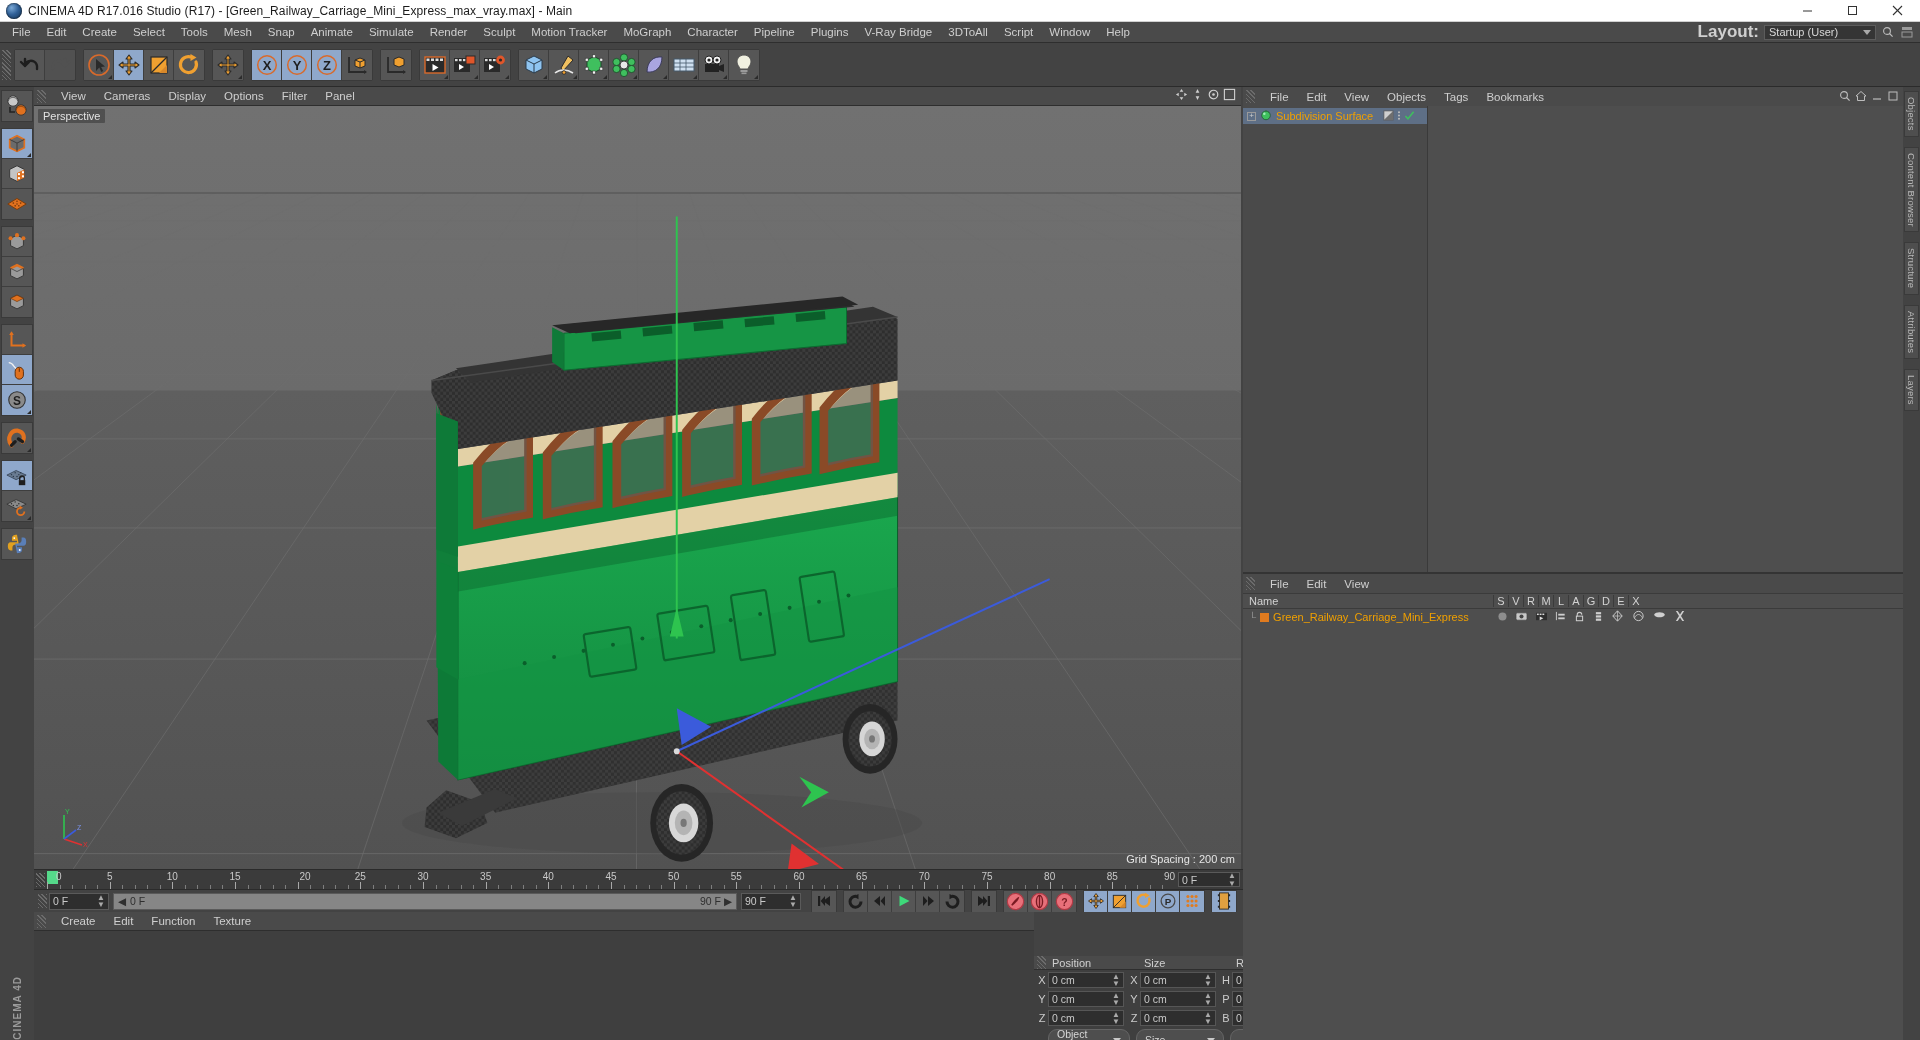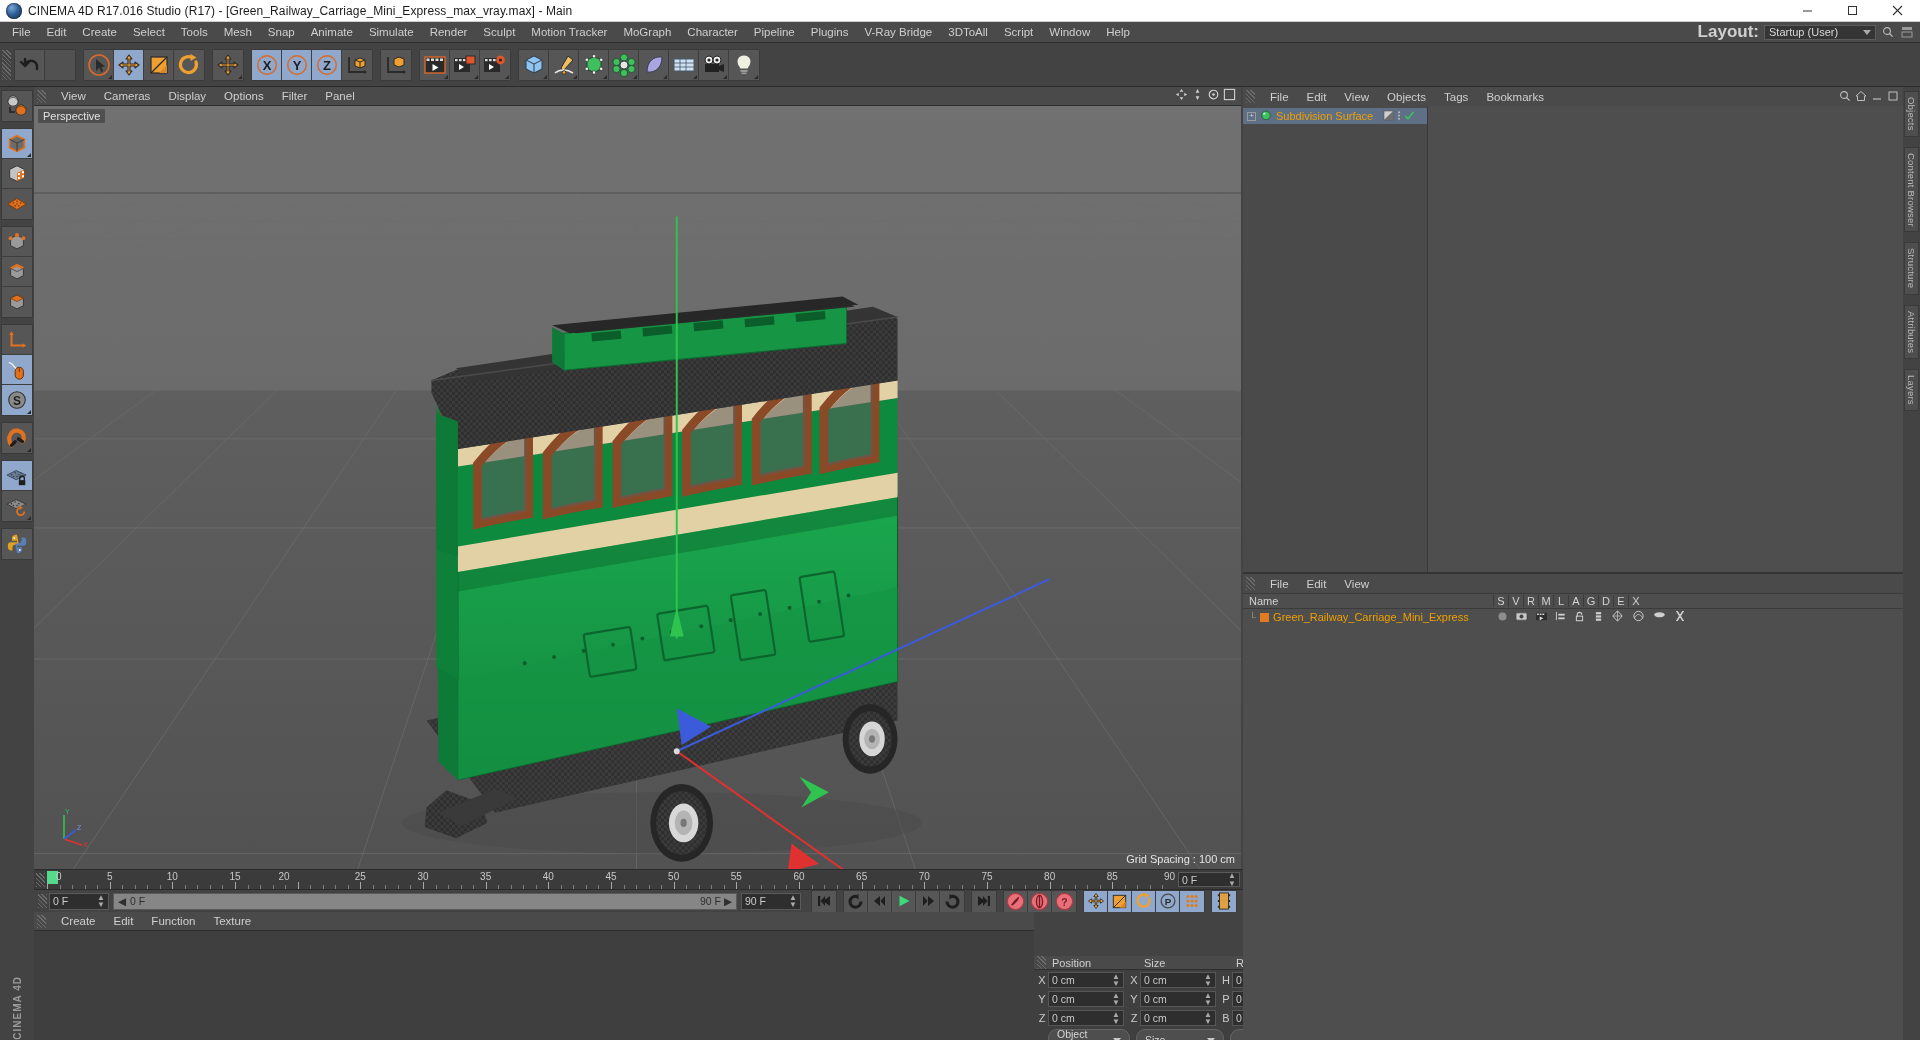--- a/index.html
+++ b/index.html
@@ -755,21 +755,21 @@
             <span>
               <svg width="13" height="13" viewBox="0 0 14 14">
                   <rect x="1.5" y="1.5" width="11" height="11" fill="none" stroke="#cfcfcf" stroke-width="1.2"></rect>
                 </svg>
             </span>
           </div>
         </div>
 
         <div class="viewport">
           <div class="vp-label">Perspective</div>
-          <div class="vp-gridinfo">Grid Spacing : 100 cm</div>
+          <div class="vp-gridinfo">Grid Spacing : 200 cm</div>
 
           <svg width="100%" height="100%" viewBox="0 0 1230 745" preserveAspectRatio="none" style="position:absolute;inset:0;">
             <defs>
               <linearGradient id="skyg" x1="0" y1="0" x2="0" y2="1">
                 <stop offset="0" stop-color="#717171"></stop>
                   <stop offset="1" stop-color="#6b6b6b"></stop>
               </linearGradient>
               <linearGradient id="floorg" x1="0" y1="0" x2="0" y2="1">
                 <stop offset="0" stop-color="#5f5f5f"></stop>
                   <stop offset="1" stop-color="#525252"></stop>
@@ -1066,21 +1066,21 @@
             <div class="tl-tick" style="left: 1052.8px; height: 4px; background: rgb(126, 126, 126);"></div>
             <div class="tl-tick" style="left: 1065.33px; height: 7px; background: rgb(168, 168, 168);"></div>
             <div class="tl-tick" style="left: 1077.87px; height: 4px; background: rgb(126, 126, 126);"></div>
             <div class="tl-tick" style="left: 1090.4px; height: 4px; background: rgb(126, 126, 126);"></div>
             <div class="tl-tick" style="left: 1102.93px; height: 4px; background: rgb(126, 126, 126);"></div>
             <div class="tl-tick" style="left: 1115.47px; height: 4px; background: rgb(126, 126, 126);"></div>
             <div class="tl-num" style="left: 9px; transform: none;">0</div>
             <div class="tl-num" style="left: 62.6667px;">5</div>
             <div class="tl-num" style="left: 125.333px;">10</div>
             <div class="tl-num" style="left: 188px;">15</div>
-            <div class="tl-num" style="left: 237px; text-align: center;">20</div>
+            <div class="tl-num" style="left: 258px; text-align: center;">20</div>
             <div class="tl-num" style="left: 313.333px;">25</div>
             <div class="tl-num" style="left: 376px;">30</div>
             <div class="tl-num" style="left: 438.667px;">35</div>
             <div class="tl-num" style="left: 501.333px;">40</div>
             <div class="tl-num" style="left: 564px;">45</div>
             <div class="tl-num" style="left: 626.667px;">50</div>
             <div class="tl-num" style="left: 689.333px;">55</div>
             <div class="tl-num" style="left: 752px;">60</div>
             <div class="tl-num" style="left: 814.667px;">65</div>
             <div class="tl-num" style="left: 877.333px;">70</div>

